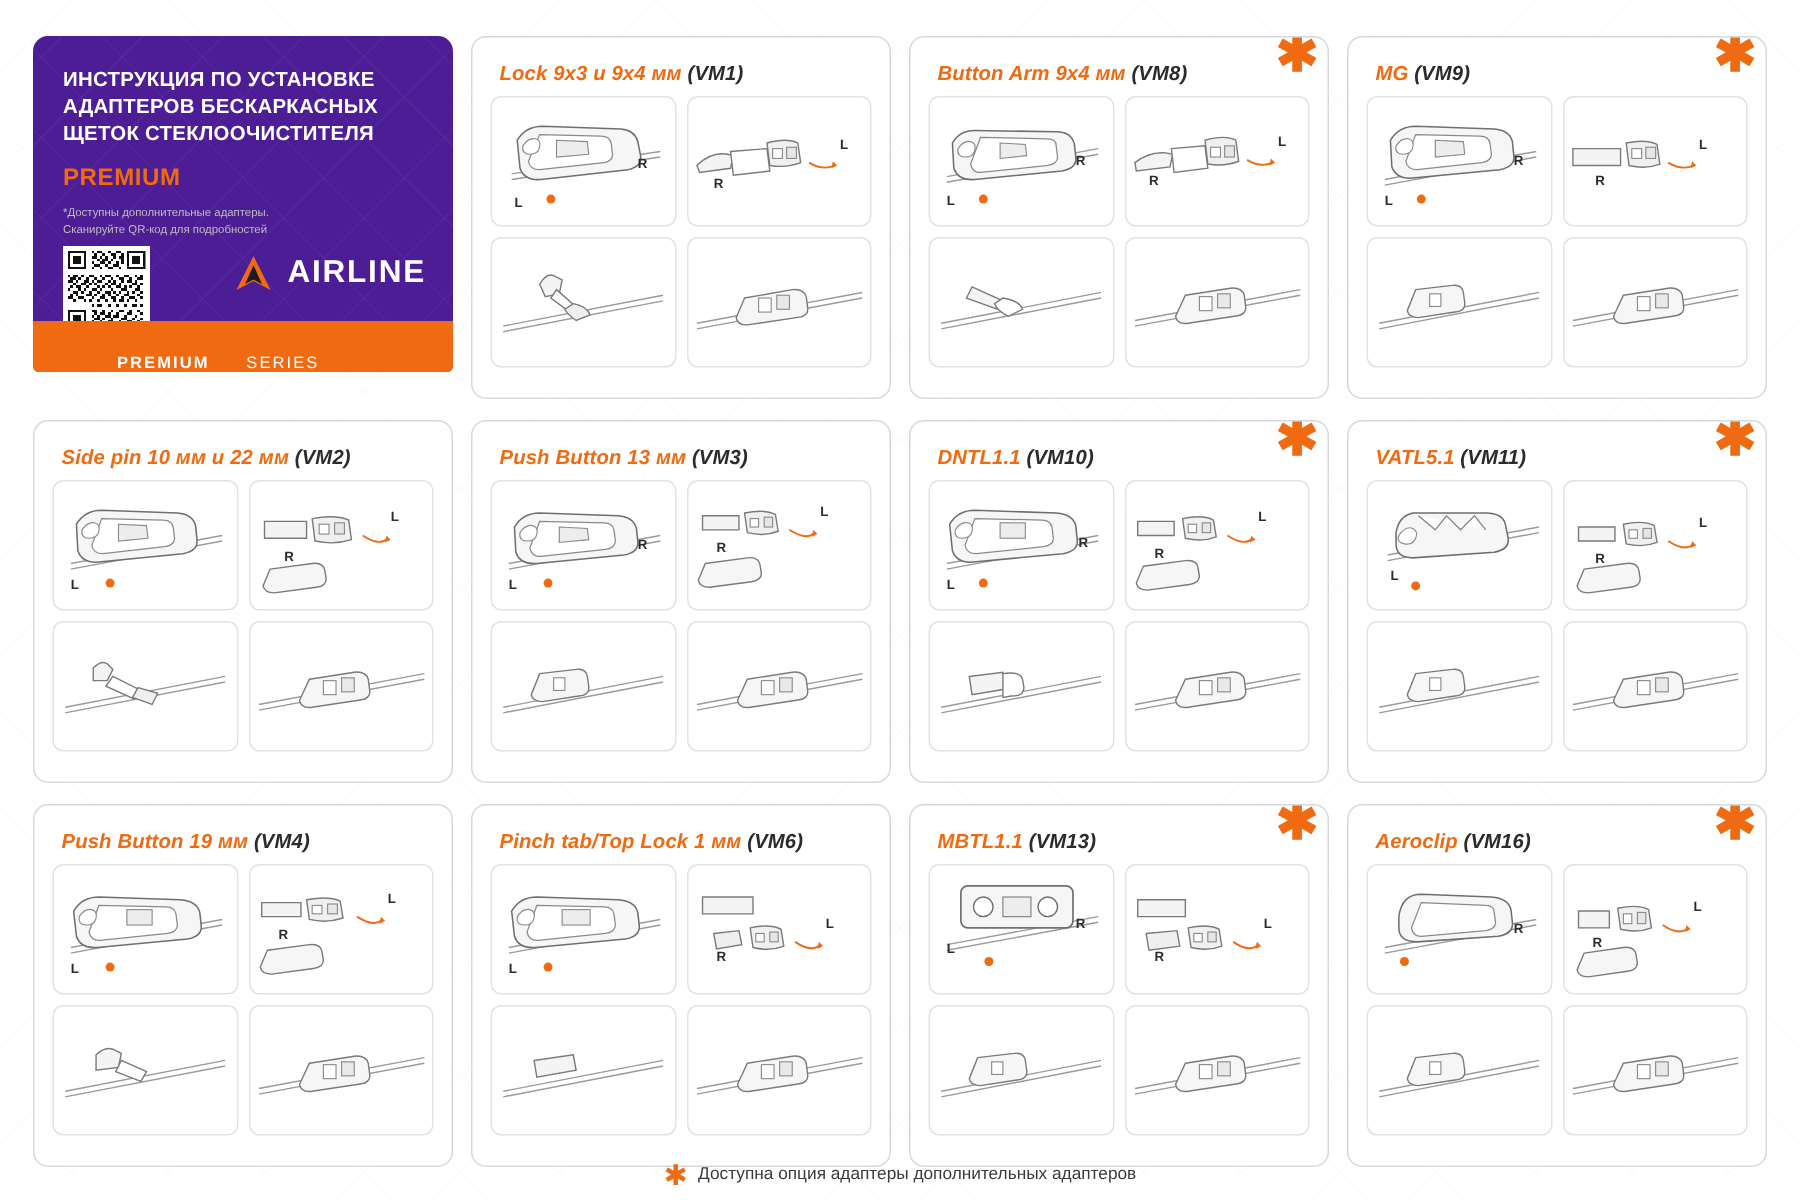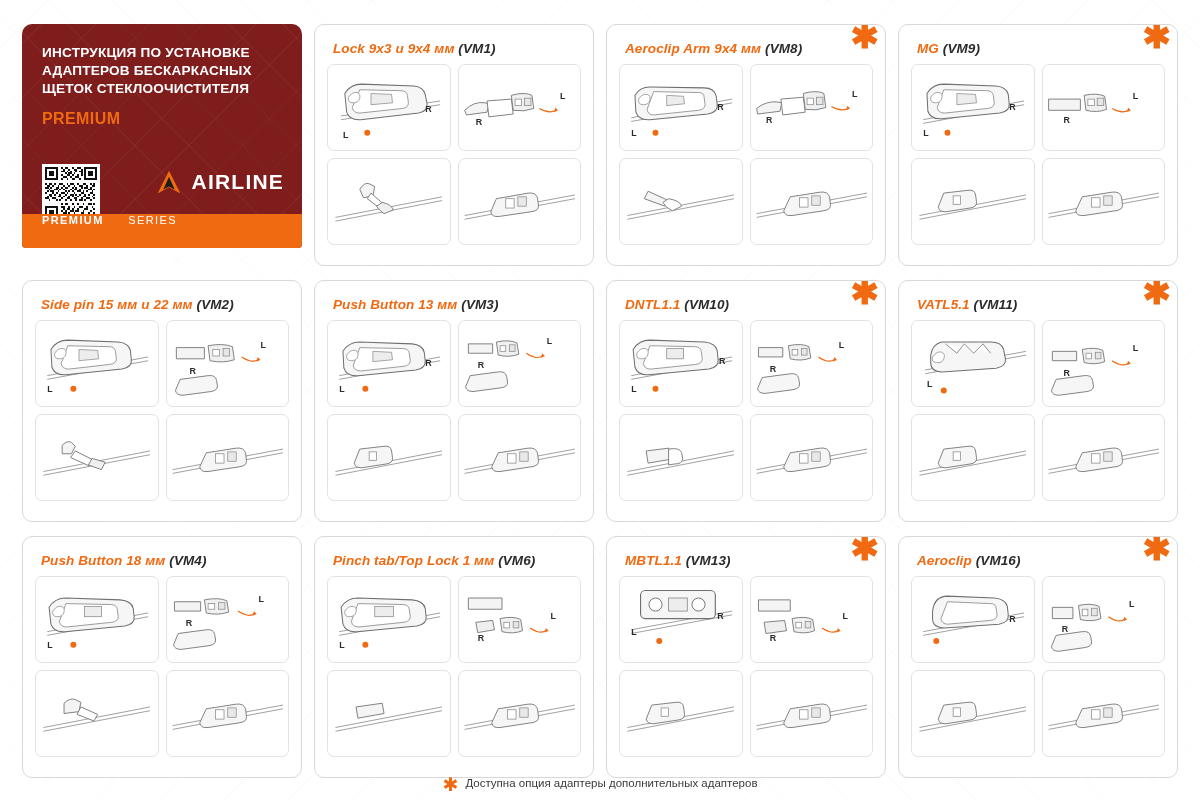--- a/index.html
+++ b/index.html
@@ -87,21 +87,21 @@
 
   
   .title-card {
     border:none;
     padding:0;
     background:transparent;
   }
   .title-box {
     position:relative;
     width:100%; height:224px;
-    background:#7f1d1d;
+    background:#4c1d95;
     border-radius:4px;
     overflow:hidden;
   }
   .title-box .tex {
     position:absolute; inset:0;
     background:
       repeating-linear-gradient(45deg, rgba(255,255,255,0.035) 0 1px, rgba(255,255,255,0) 1px 38px),
       repeating-linear-gradient(-45deg, rgba(255,255,255,0.035) 0 1px, rgba(255,255,255,0) 1px 38px);
   }
   .title-head {
@@ -147,21 +147,21 @@
     color:#ffffff;
     font-size:21px;
     font-weight:700;
     letter-spacing:1.2px;
   }
   .title-strip {
     position:absolute;
     left:0; right:0; bottom:0;
     height:34px;
     background:#f06a12;
-    display:flex; align-items:flex-start;
+    display:flex; align-items:flex-end;padding-left:36px;
   }
   .title-strip span {
     margin-left:20px;
     color:#ffffff;
     font-size:11px;
     letter-spacing:1.4px;
     font-weight:700;
   }
   .title-strip span .light { font-weight:400; }
 
@@ -195,20 +195,21 @@
 <div class="page-bg"></div>
 
 <div class="sheet">
   <div class="grid">
 
     <div class="card title-card">
       <div class="title-box">
         <div class="tex"></div>
         <div class="title-head">ИНСТРУКЦИЯ ПО УСТАНОВКЕ АДАПТЕРОВ БЕСКАРКАСНЫХ ЩЕТОК СТЕКЛООЧИСТИТЕЛЯ</div>
         <div class="title-premium">PREMIUM</div>
+        <div class="title-note">*Доступны дополнительные адаптеры. Сканируйте QR-код для подробностей</div>
 
         <div class="qr">
           <svg viewBox="0 0 29 29" shape-rendering="crispEdges">
             <rect width="29" height="29" fill="#fff"></rect>
             <g fill="#111">
               <rect x="0" y="0" width="7" height="7"></rect>
                 <rect x="1" y="1" width="5" height="5" fill="#fff"></rect>
                 <rect x="2" y="2" width="3" height="3"></rect>
               <rect x="22" y="0" width="7" height="7"></rect>
                 <rect x="23" y="1" width="5" height="5" fill="#fff"></rect>
@@ -453,21 +454,21 @@
             <rect x="50" y="40" width="9" height="10" fill="#fff" stroke="#8a8a8a" stroke-width="0.8"></rect>
             <rect x="63" y="38" width="9" height="10" fill="#e9e9e9" stroke="#8a8a8a" stroke-width="0.8"></rect>
           </svg>
         </div>
       </div>
     </div>
 
     <div class="card">
       <div class="asterisk">✱</div>
       <div class="card-title">
-        <span>Aeroclip Arm 9x4 мм</span> <span class="code">(VM8)</span>
+        <span>Button Arm 9x4 мм</span> <span class="code">(VM8)</span>
       </div>
       <div class="panes">
         <div class="pane">
           <svg viewBox="0 0 130 86">
             <path d="M12 54 L120 34" stroke="#9a9a9a" stroke-width="1" fill="none"></path>
             <path d="M12 58 L120 38" stroke="#9a9a9a" stroke-width="1" fill="none"></path>
             <path d="M16 30 q5-9 16-9 l58 1 q11 0 13 9 l1 9 q1 8-10 10 l-62 6 q-12 1-15-8 z" fill="#f6f6f6" stroke="#6f6f6f" stroke-width="1.1"></path>
             <path d="M36 26 l48 1 q6 0 6 5 l1 8 q0 5-7 6 l-48 5 q-6 0-7-6 z" fill="#fff" stroke="#8a8a8a" stroke-width="0.9"></path>
             <path d="M50 30 l18 1 l1 8 l-19 2 z" fill="#ededed" stroke="#8a8a8a" stroke-width="0.8"></path>
             <path d="M20 34 q4-6 9-5 q4 1 3 6 q-1 5-7 5 q-6 0-5-6 z" fill="#fff" stroke="#8a8a8a" stroke-width="0.8"></path>
@@ -555,21 +556,21 @@
             <path d="M42 38 l32-5 q8-1 10 5 l1 8 q1 6-8 7 l-33 5 q-8 1-9-5 z" fill="#f6f6f6" stroke="#7a7a7a" stroke-width="1"></path>
             <rect x="52" y="39" width="9" height="10" fill="#fff" stroke="#8a8a8a" stroke-width="0.8"></rect>
             <rect x="65" y="37" width="9" height="10" fill="#e9e9e9" stroke="#8a8a8a" stroke-width="0.8"></rect>
           </svg>
         </div>
       </div>
     </div>
 
     <div class="card">
       <div class="card-title">
-        <span>Side pin 15 мм и 22 мм</span> <span class="code">(VM2)</span>
+        <span>Side pin 10 мм и 22 мм</span> <span class="code">(VM2)</span>
       </div>
       <div class="panes">
         <div class="pane">
           <svg viewBox="0 0 130 86">
             <path d="M12 56 L120 36" stroke="#9a9a9a" stroke-width="1" fill="none"></path>
             <path d="M12 60 L120 40" stroke="#9a9a9a" stroke-width="1" fill="none"></path>
             <path d="M16 28 q6-10 18-10 l54 2 q11 1 13 9 l1 10 q1 8-10 10 l-60 6 q-12 1-15-8 z" fill="#f6f6f6" stroke="#6f6f6f" stroke-width="1.1"></path>
             <path d="M34 24 l44 1 q6 0 7 5 l1 8 q0 5-7 6 l-44 5 q-7 0-8-6 z" fill="#fff" stroke="#8a8a8a" stroke-width="0.9"></path>
             <path d="M46 28 l20 1 l1 9 l-21 2 z" fill="#ededed" stroke="#8a8a8a" stroke-width="0.8"></path>
             <path d="M20 32 q4-6 9-5 q4 1 3 6 q-1 5-7 5 q-6 0-5-6 z" fill="#fff" stroke="#8a8a8a" stroke-width="0.8"></path>
@@ -759,21 +760,21 @@
             <path d="M42 38 l32-5 q8-1 10 5 l1 8 q1 6-8 7 l-33 5 q-8 1-9-5 z" fill="#f6f6f6" stroke="#7a7a7a" stroke-width="1"></path>
             <rect x="52" y="39" width="9" height="10" fill="#fff" stroke="#8a8a8a" stroke-width="0.8"></rect>
             <rect x="65" y="37" width="9" height="10" fill="#e9e9e9" stroke="#8a8a8a" stroke-width="0.8"></rect>
           </svg>
         </div>
       </div>
     </div>
 
     <div class="card">
       <div class="card-title">
-        <span>Push Button 18 мм</span> <span class="code">(VM4)</span>
+        <span>Push Button 19 мм</span> <span class="code">(VM4)</span>
       </div>
       <div class="panes">
         <div class="pane">
           <svg viewBox="0 0 130 86">
             <path d="M12 56 L120 36" stroke="#9a9a9a" stroke-width="1" fill="none"></path>
             <path d="M12 60 L120 40" stroke="#9a9a9a" stroke-width="1" fill="none"></path>
             <path d="M14 30 q6-10 18-10 l58 2 q12 1 14 9 l1 9 q1 8-10 10 l-64 6 q-12 1-15-8 z" fill="#f6f6f6" stroke="#6f6f6f" stroke-width="1.1"></path>
             <path d="M32 26 l48 1 q6 0 7 5 l1 8 q0 5-7 6 l-48 5 q-7 0-8-6 z" fill="#fff" stroke="#8a8a8a" stroke-width="0.9"></path>
             <rect x="52" y="29" width="18" height="11" fill="#ededed" stroke="#8a8a8a" stroke-width="0.8"></rect>
             <path d="M18 34 q4-6 9-5 q4 1 3 6 q-1 5-7 5 q-6 0-5-6 z" fill="#fff" stroke="#8a8a8a" stroke-width="0.8"></path>

